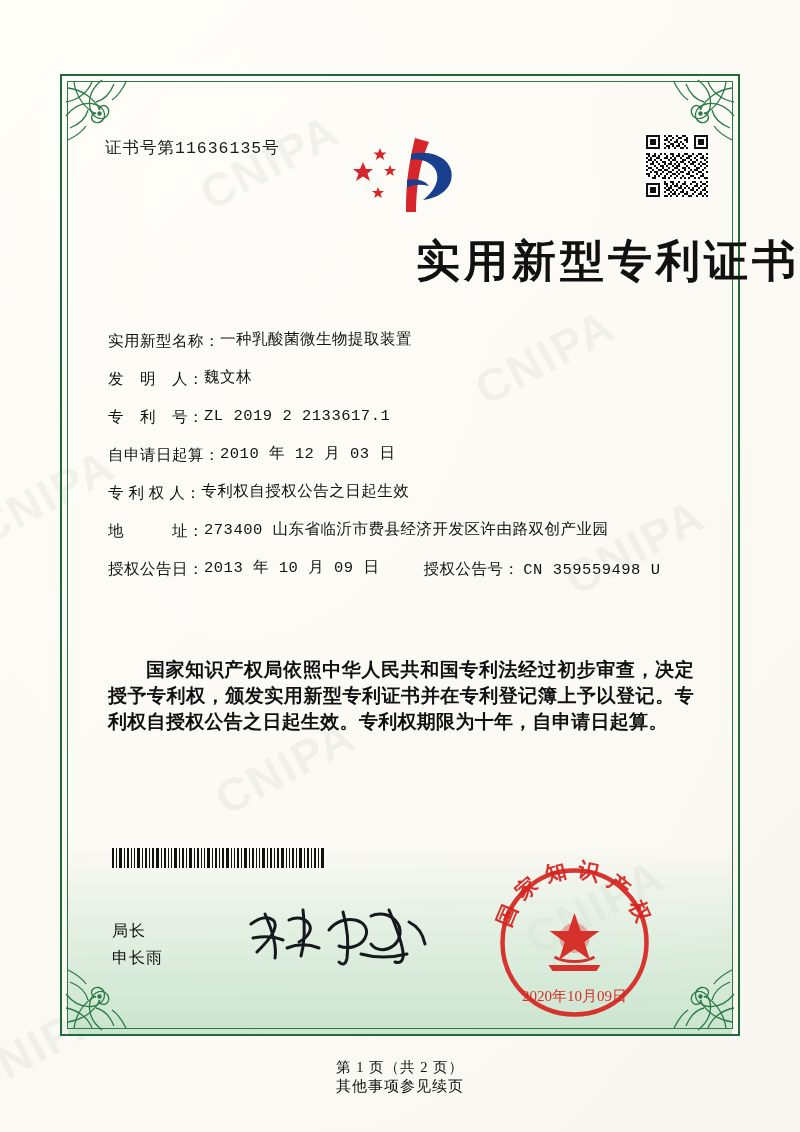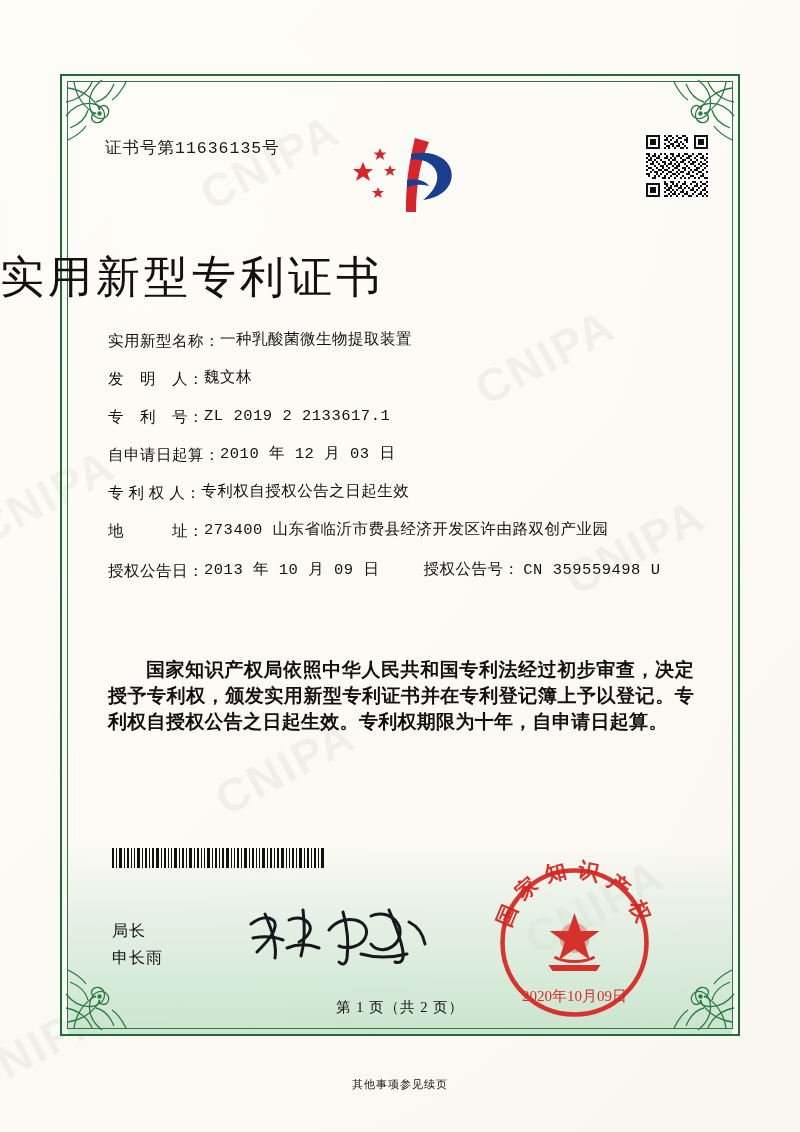--- a/index.html
+++ b/index.html
@@ -112,41 +112,40 @@
     height: 66px;
     background: #fff;
   }
   .qr svg { display:block; }
 
   .title {
     position: absolute;
     left: 0;
     right: 0;
     top: 232px;
-    text-align: left;
+    text-align: right;
     font-size: 44px;
-    font-weight: 400;
+    font-weight: 700;
     letter-spacing: 4px;
     color: #111;
     font-family: "Liberation Serif", "DejaVu Serif", serif;
-    margin-top: 16px;
   }
 
   .fields {
     position: absolute;
     left: 108px;
     top: 333px;
     width: 590px;
     font-size: 15.5px;
     color: #111;
     line-height: 1;
   }
   .field-row {
     display: flex;
-    align-items: flex-end;
+    align-items: flex-start;
     margin-bottom: 22.5px;
   }
   .field-label {
     white-space: pre;
     letter-spacing: 0.5px;
   }
   .field-value {
     letter-spacing: 0.5px;
     font-family: Liberation Mono, monospace;
   }
@@ -204,32 +203,32 @@
     left: 487px;
     top: 855px;
     width: 175px;
     height: 175px;
   }
   .seal svg { display: block; }
 
   .page-num {
     position: absolute;
     left: 0; right: 0;
-    top: 998px;
+    top: 1058px;
     text-align: center;
     font-size: 14.5px;
     color: #111;
     letter-spacing: 1px;
   }
   .footer-note {
     position: absolute;
     left: 0; right: 0;
     top: 1077px;
     text-align: center;
-    font-size: 11px;
+    font-size: 15px;
     color: #111;
     letter-spacing: 1px;
   }
 </style>
 </head>
 <body>
 
 <div class="page">
   <div class="paper-tint"></div>
 

